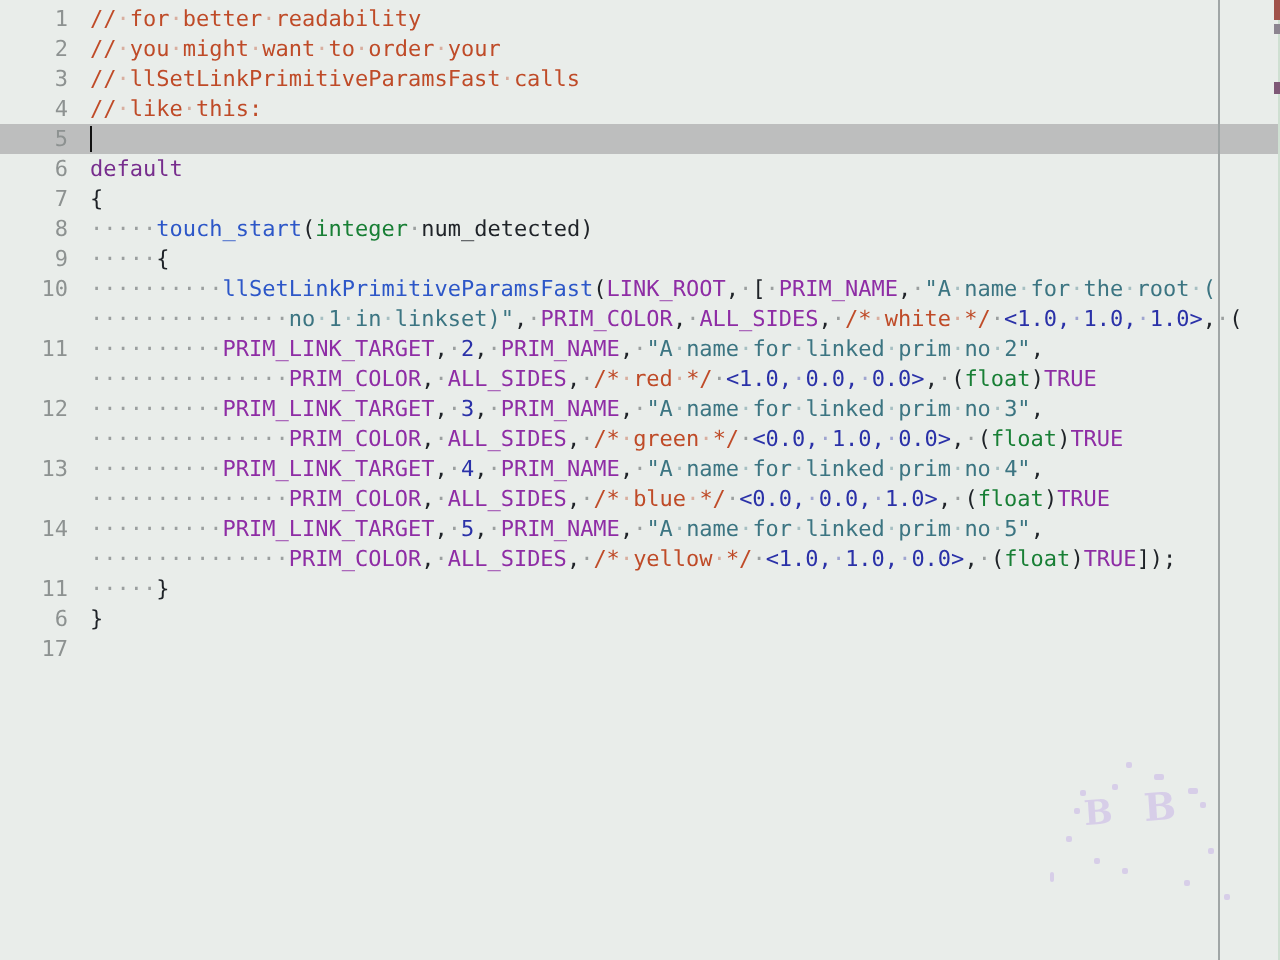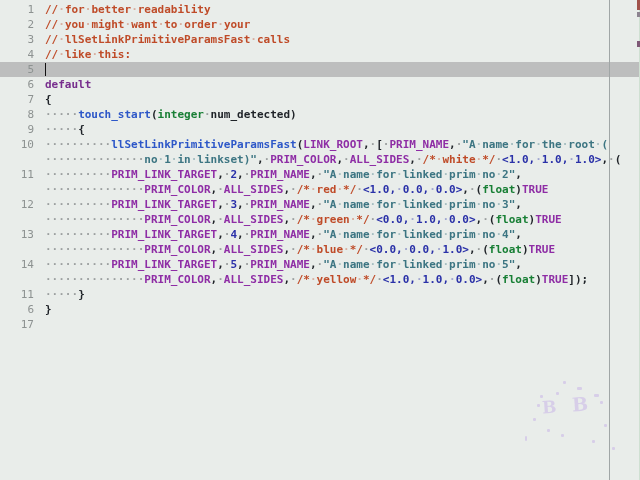--- a/index.html
+++ b/index.html
@@ -10,21 +10,21 @@
     font-size:11px;line-height:15px;color:#1f2328;
     background:#e9edea;
   }
   #rows{position:relative;padding-top:2px;z-index:2;}
   .row{display:flex;height:15px;white-space:pre;}
   .row.current{background:#bdbebe;}
   .gutter{
     flex:0 0 34px;text-align:right;color:#8d9291;
     user-select:none;
   }
-  .code{position:relative;padding-left:11px;flex:1;font-weight:bold;}
+  .code{position:relative;padding-left:11px;flex:1;}
   .seg{white-space:pre;}
   .seg .d{opacity:.38;}
   .c{color:#bf4b28;}          
   .k{color:#772d8d;margin-top:34px;}          
   .K{color:#8e2da5;}          
   .f{color:#2d57c8;}          
   .t{color:#187f35;text-align:center;}          
   .s{color:#3c7582;}          
   .n{color:#2a31a8;}          
   .p{color:#1f2328;}          

